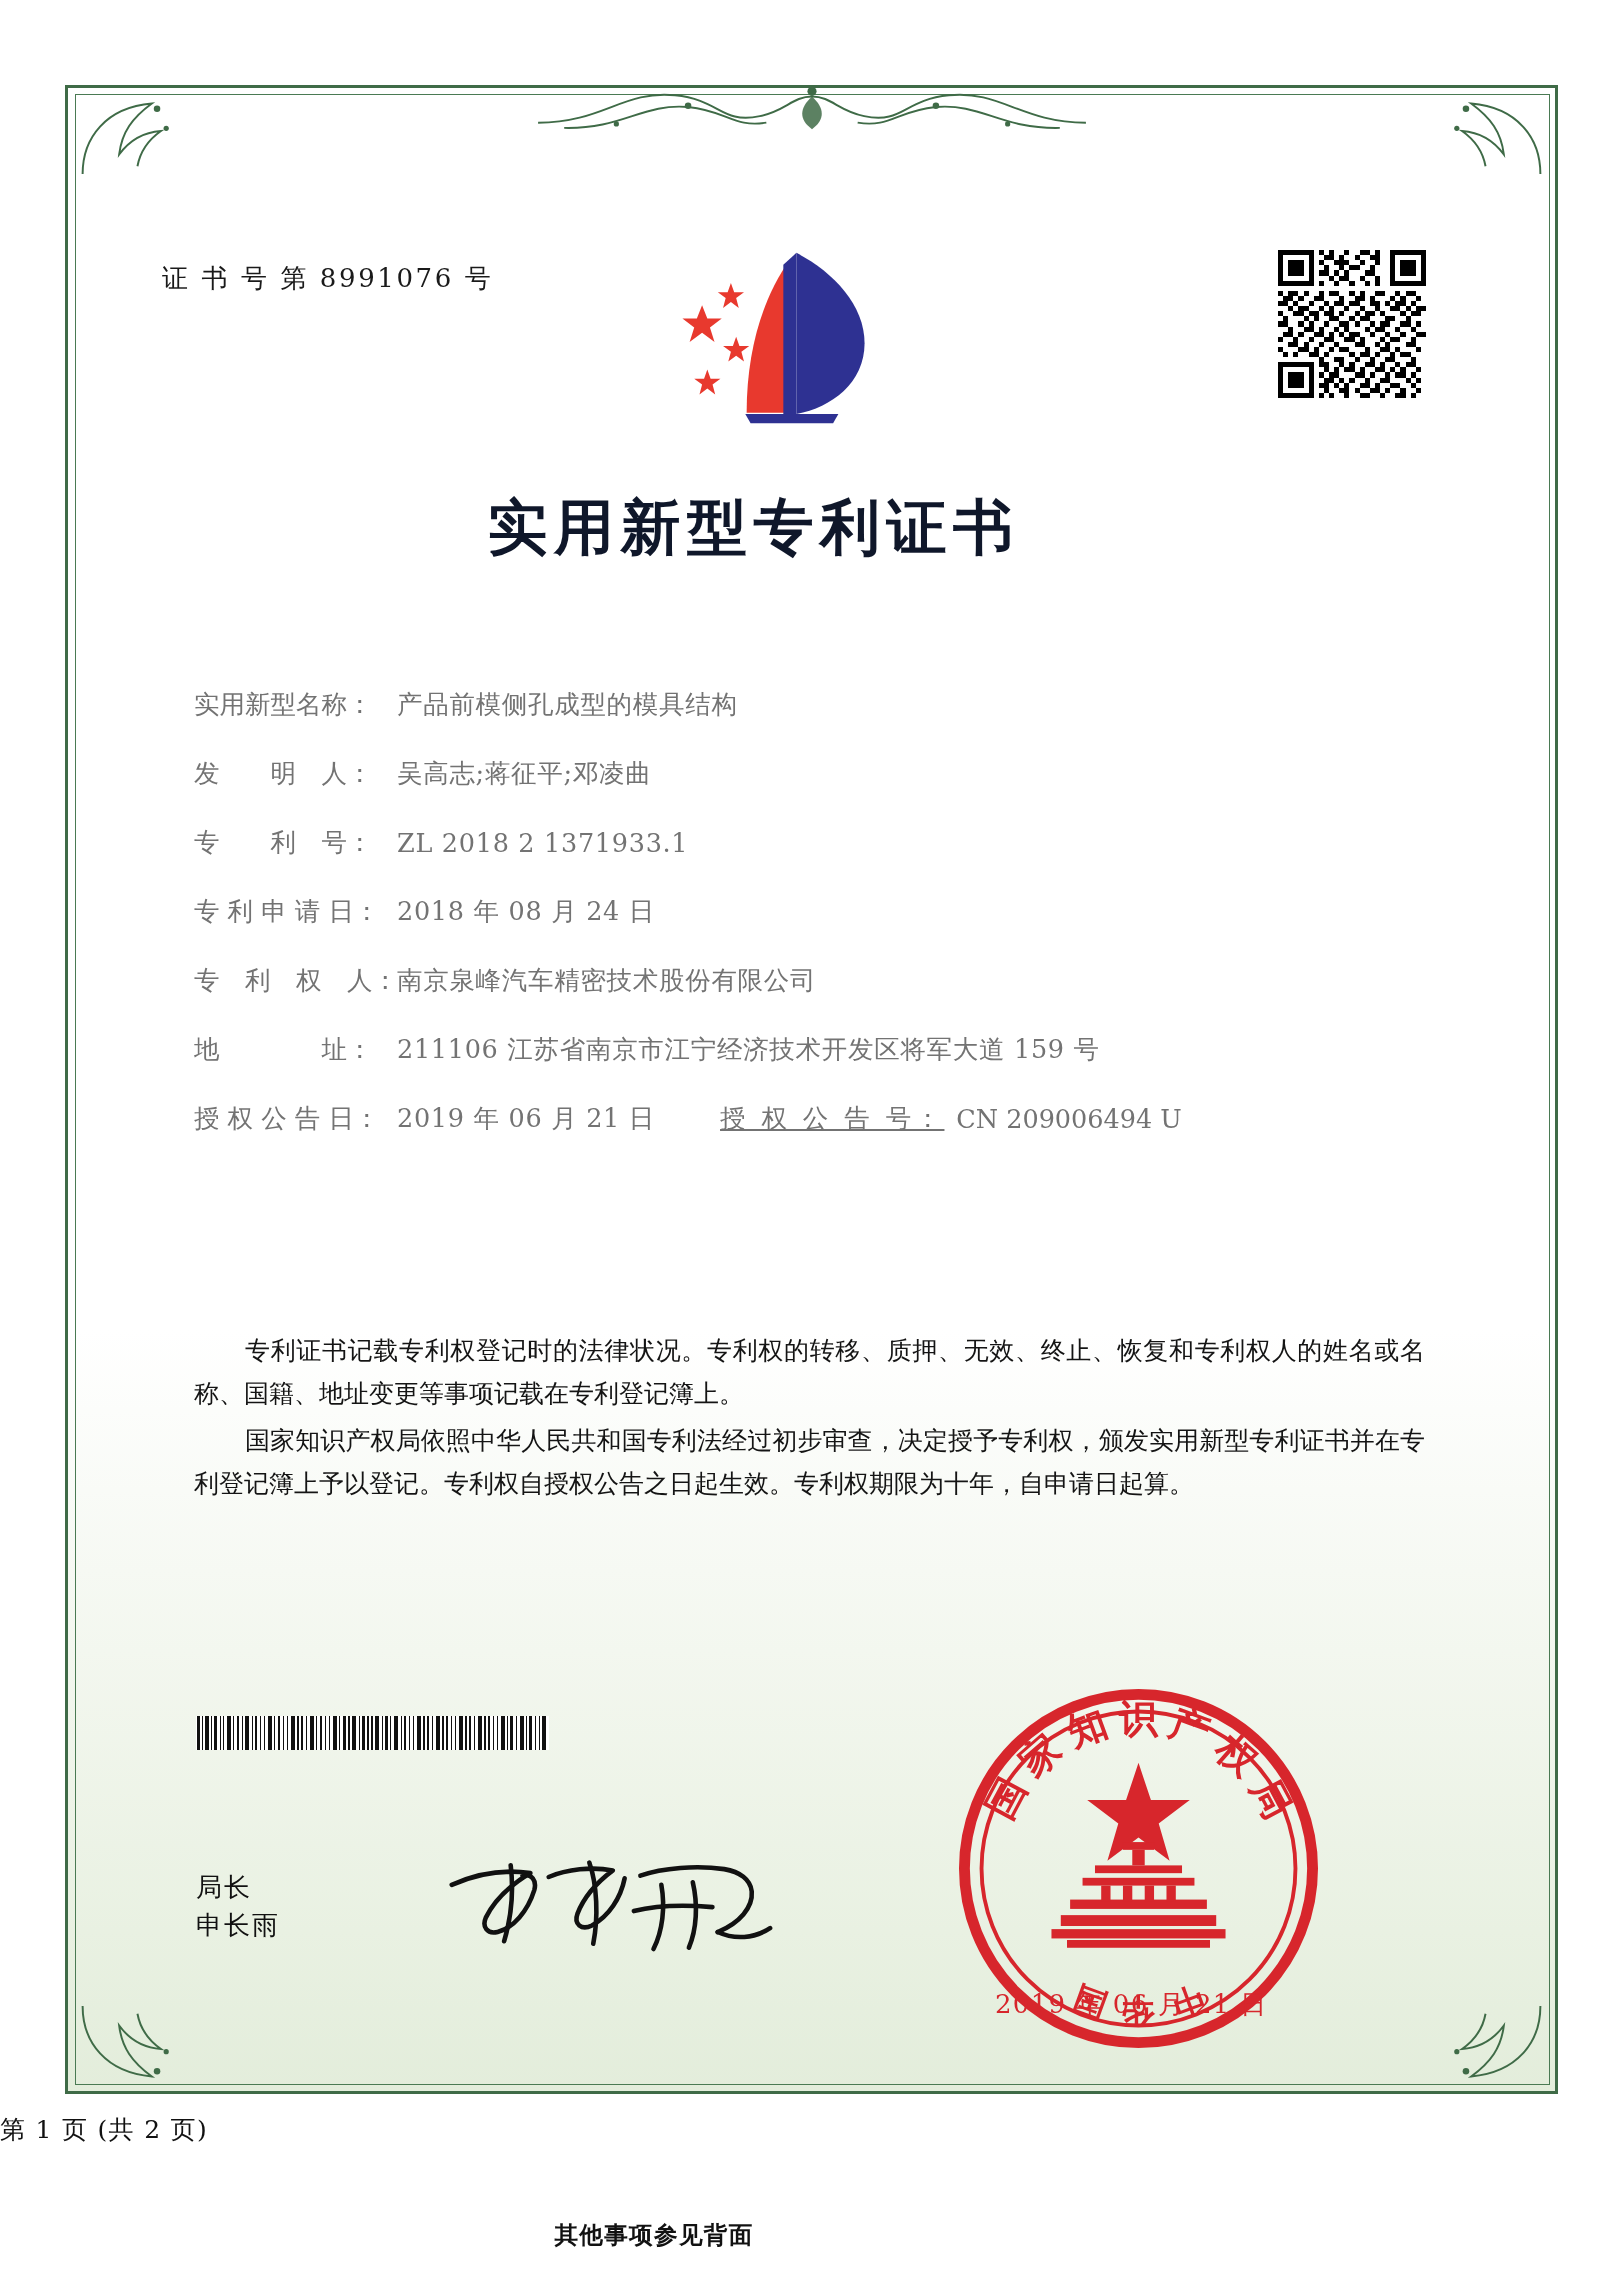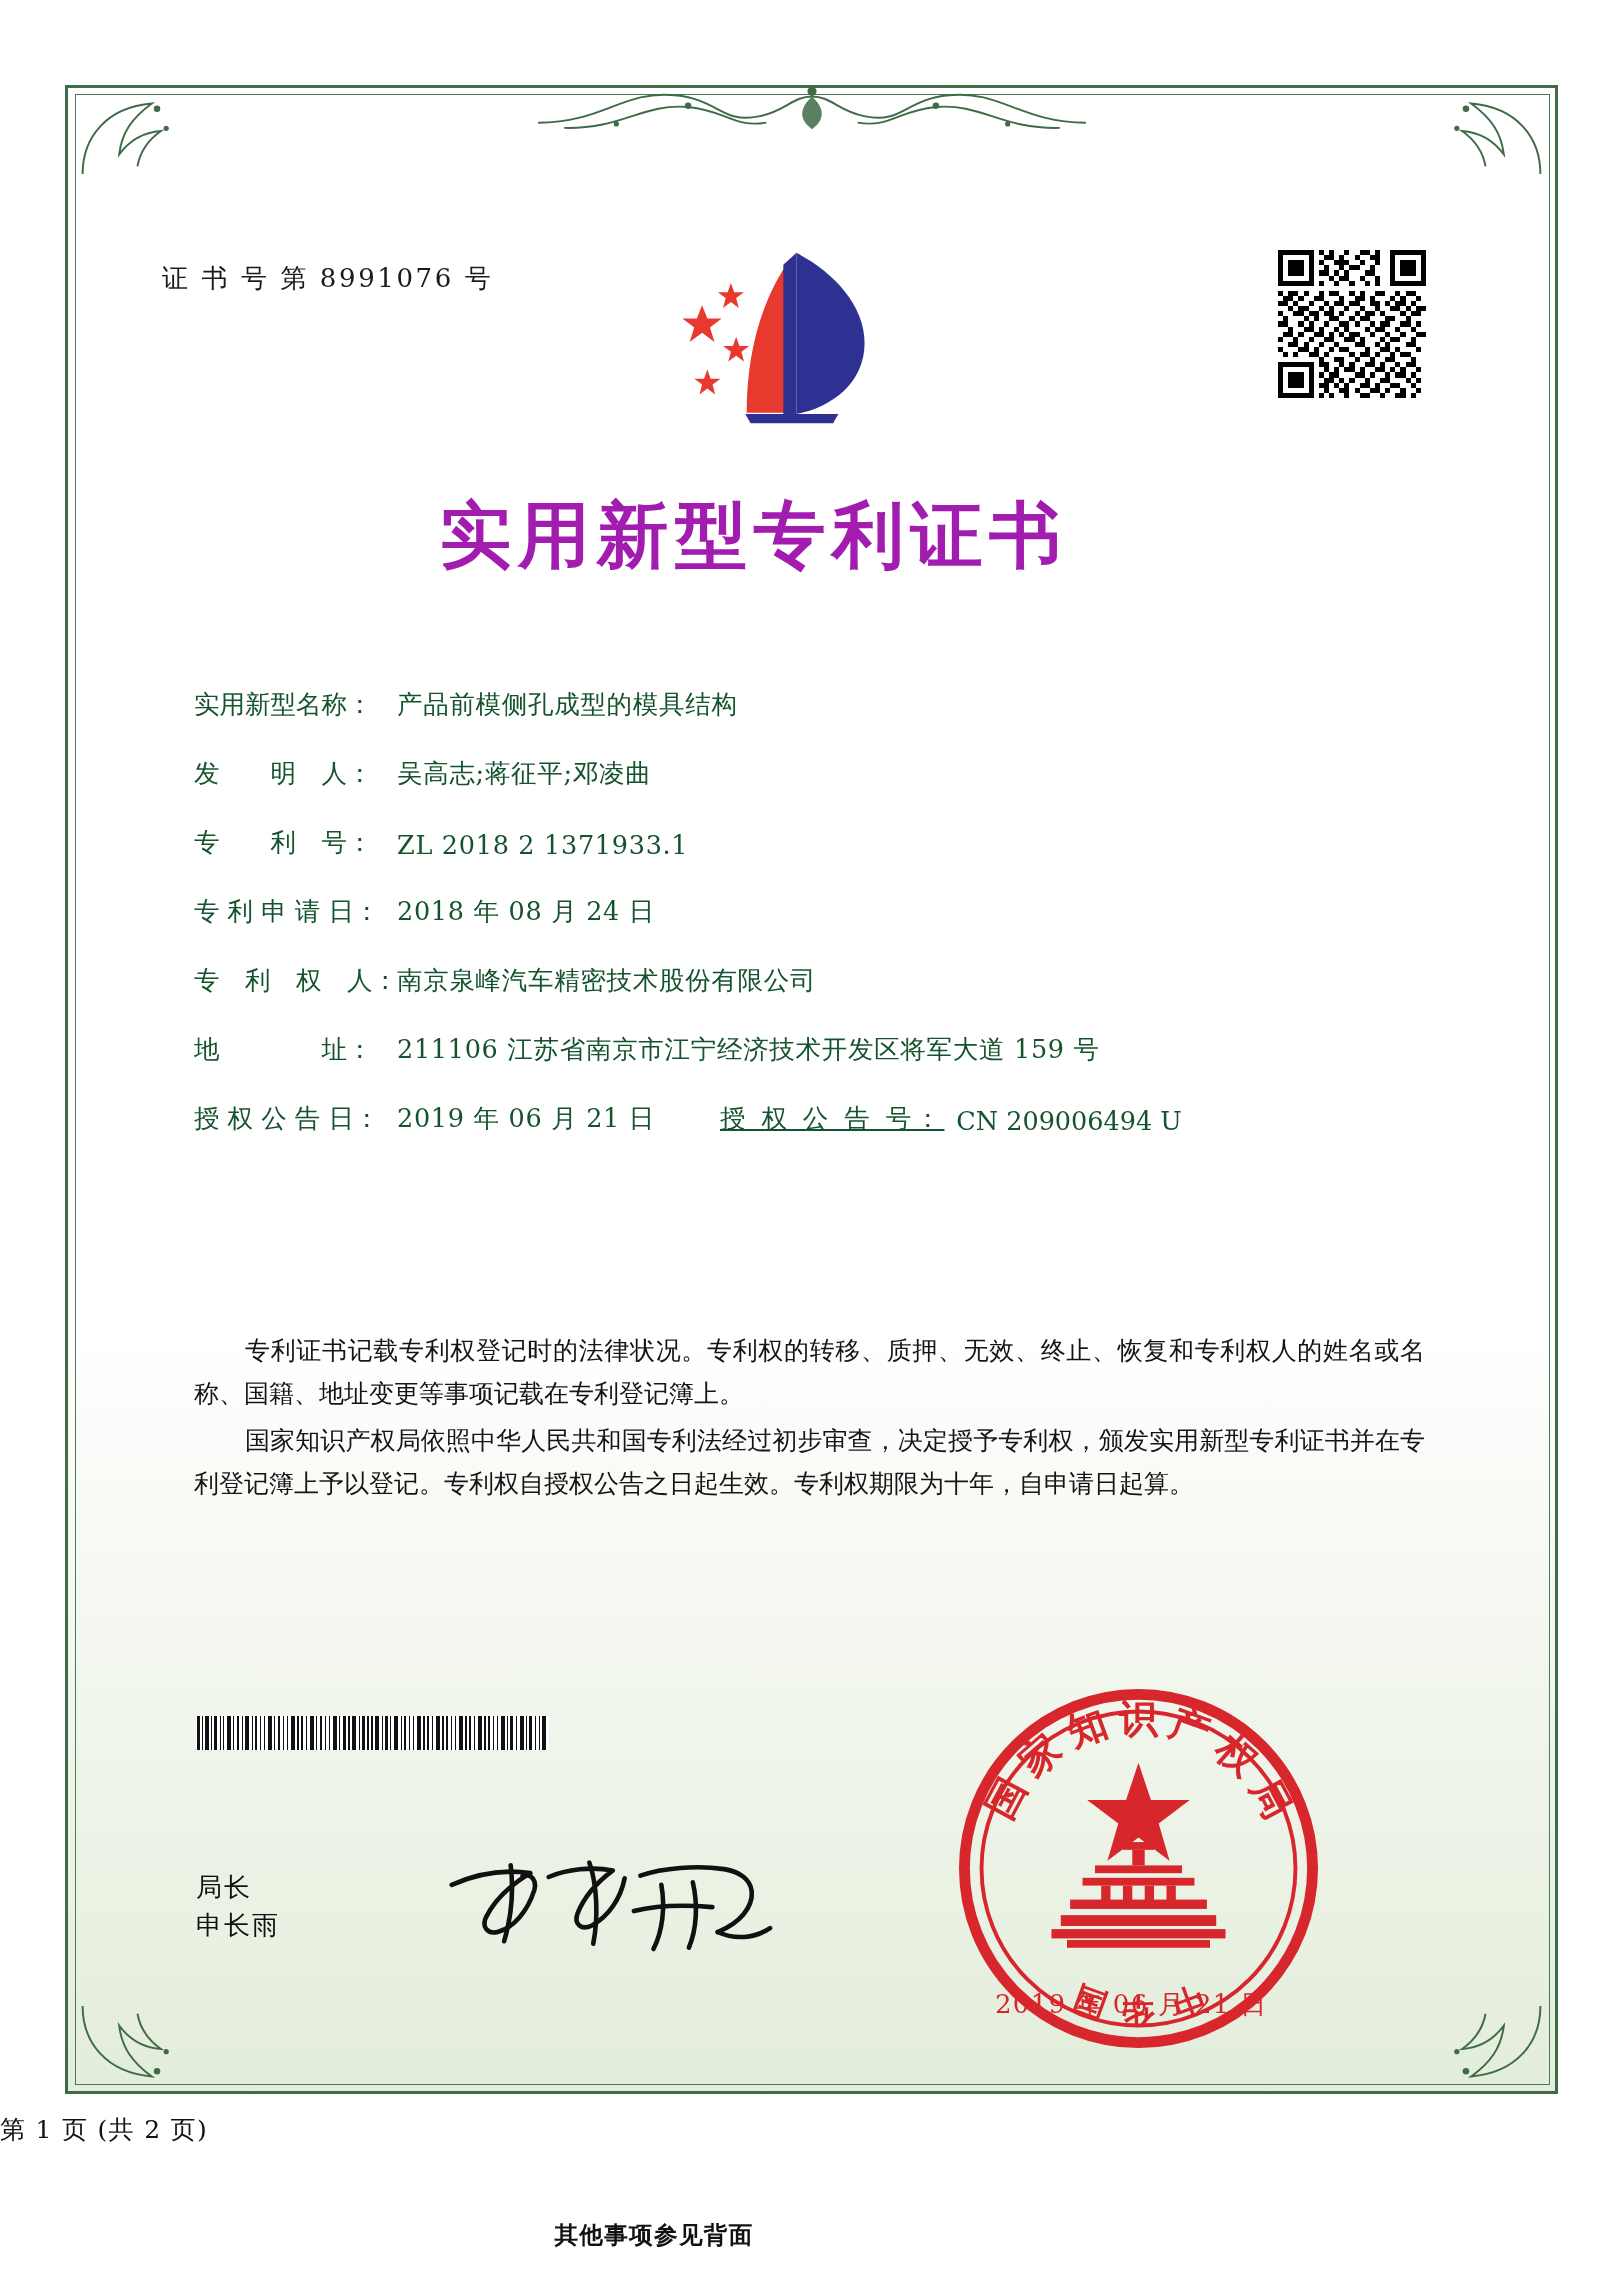--- a/index.html
+++ b/index.html
@@ -98,40 +98,40 @@
     height: 148px;
   }
   .qr svg { width: 100%; height: 100%; display: block; }
 
   .title {
     position: absolute;
     left: 0;
     top: 488px;
     width: 1507px;
     text-align: center;
-    font-size: 72px;
+    font-size: 60px;
     font-weight: bold;
     letter-spacing: 6.5px;
-    color: #a21caf;
+    color: #0f172a;
     font-family: "DejaVu Serif", "Liberation Serif", serif;
   }
 
   
   .fields {
     position: absolute;
     left: 194px;
     top: 687px;
     width: 1244px;
   }
   .field-row {
     display: flex;
-    align-items: flex-end;
+    align-items: center;
     margin-bottom: 34px;
     font-size: 25.5px;
-    color: #14532d;
+    color: #737373;
     white-space: nowrap;
   }
   .field-label {
     width: 203px;
     flex: 0 0 203px;
     letter-spacing: 0px;
   }
   .field-value {
     letter-spacing: 0.7px;
   }

